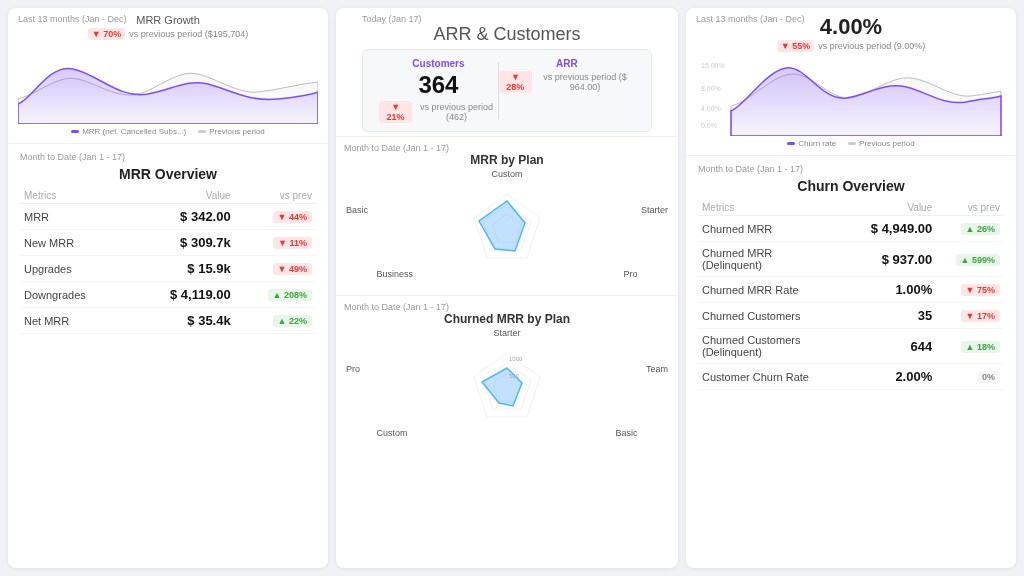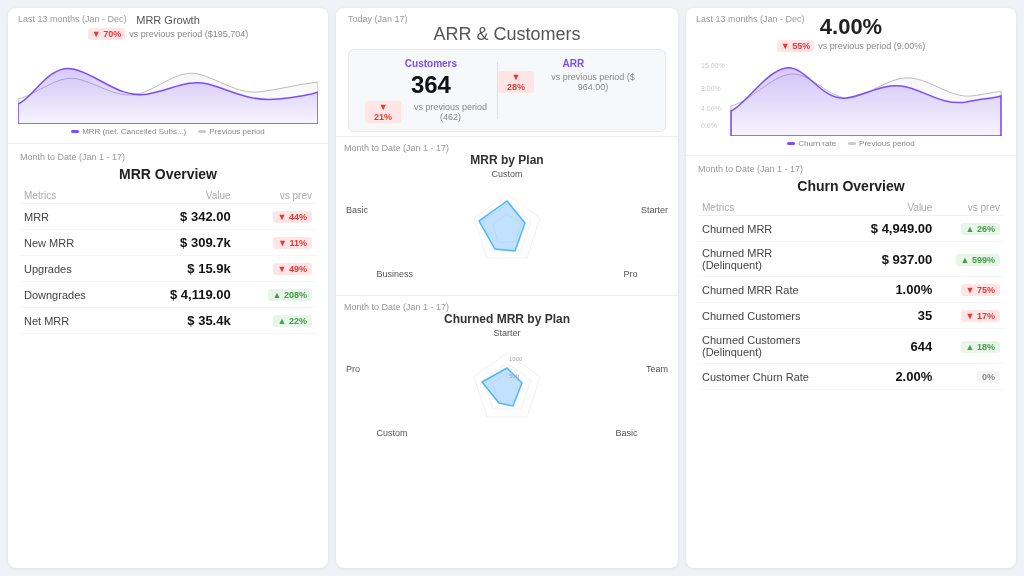--- a/index.html
+++ b/index.html
@@ -144,21 +144,21 @@
     .inline-badge {
       border-radius: 3px;
       padding: 1px 5px;
       font-size: 9px;
       font-weight: 600;
       display: inline-block;
     }
 
     
     .arr-top {
-      padding: 6px 12px 0;
+      padding: 6px 26px 0;
     }
     .arr-today {
       font-size: 9px;
       color: #999;
     }
     .arr-title {
       text-align: center;
       font-size: 18px;
       color: #555;
       font-weight: 500;

